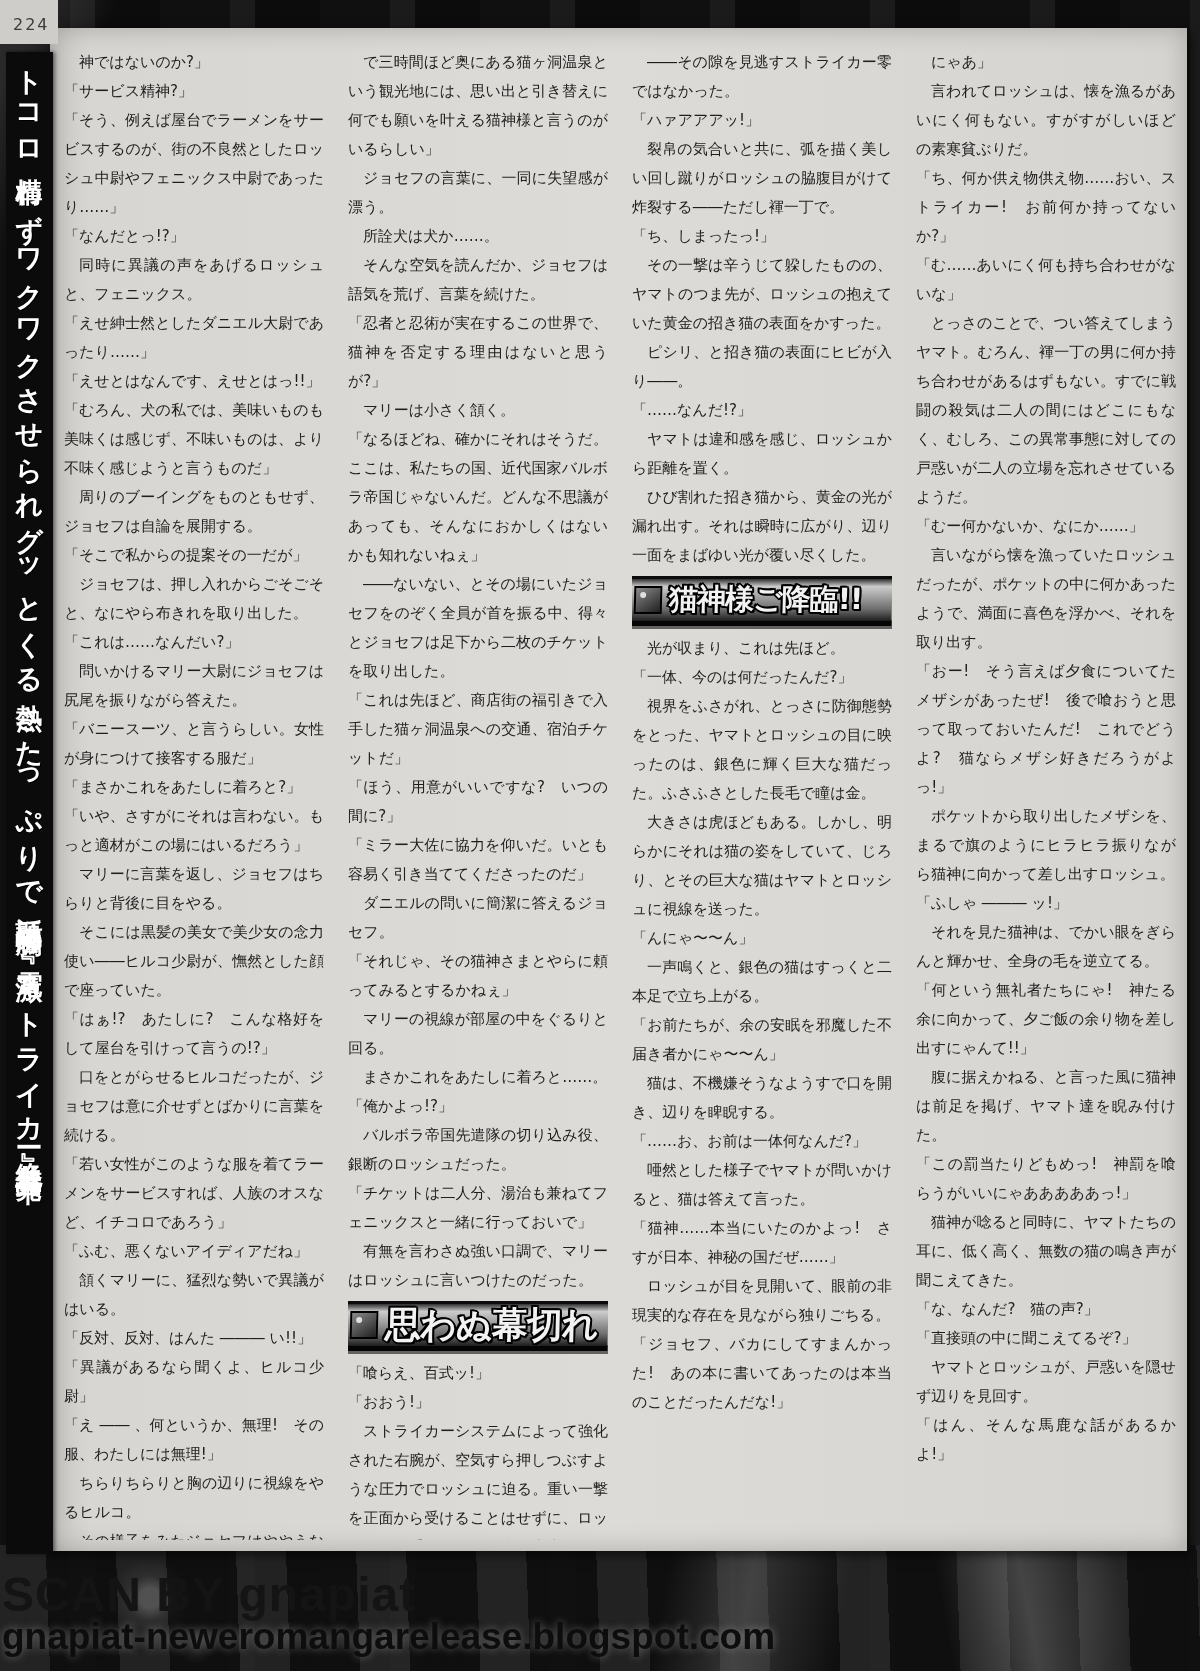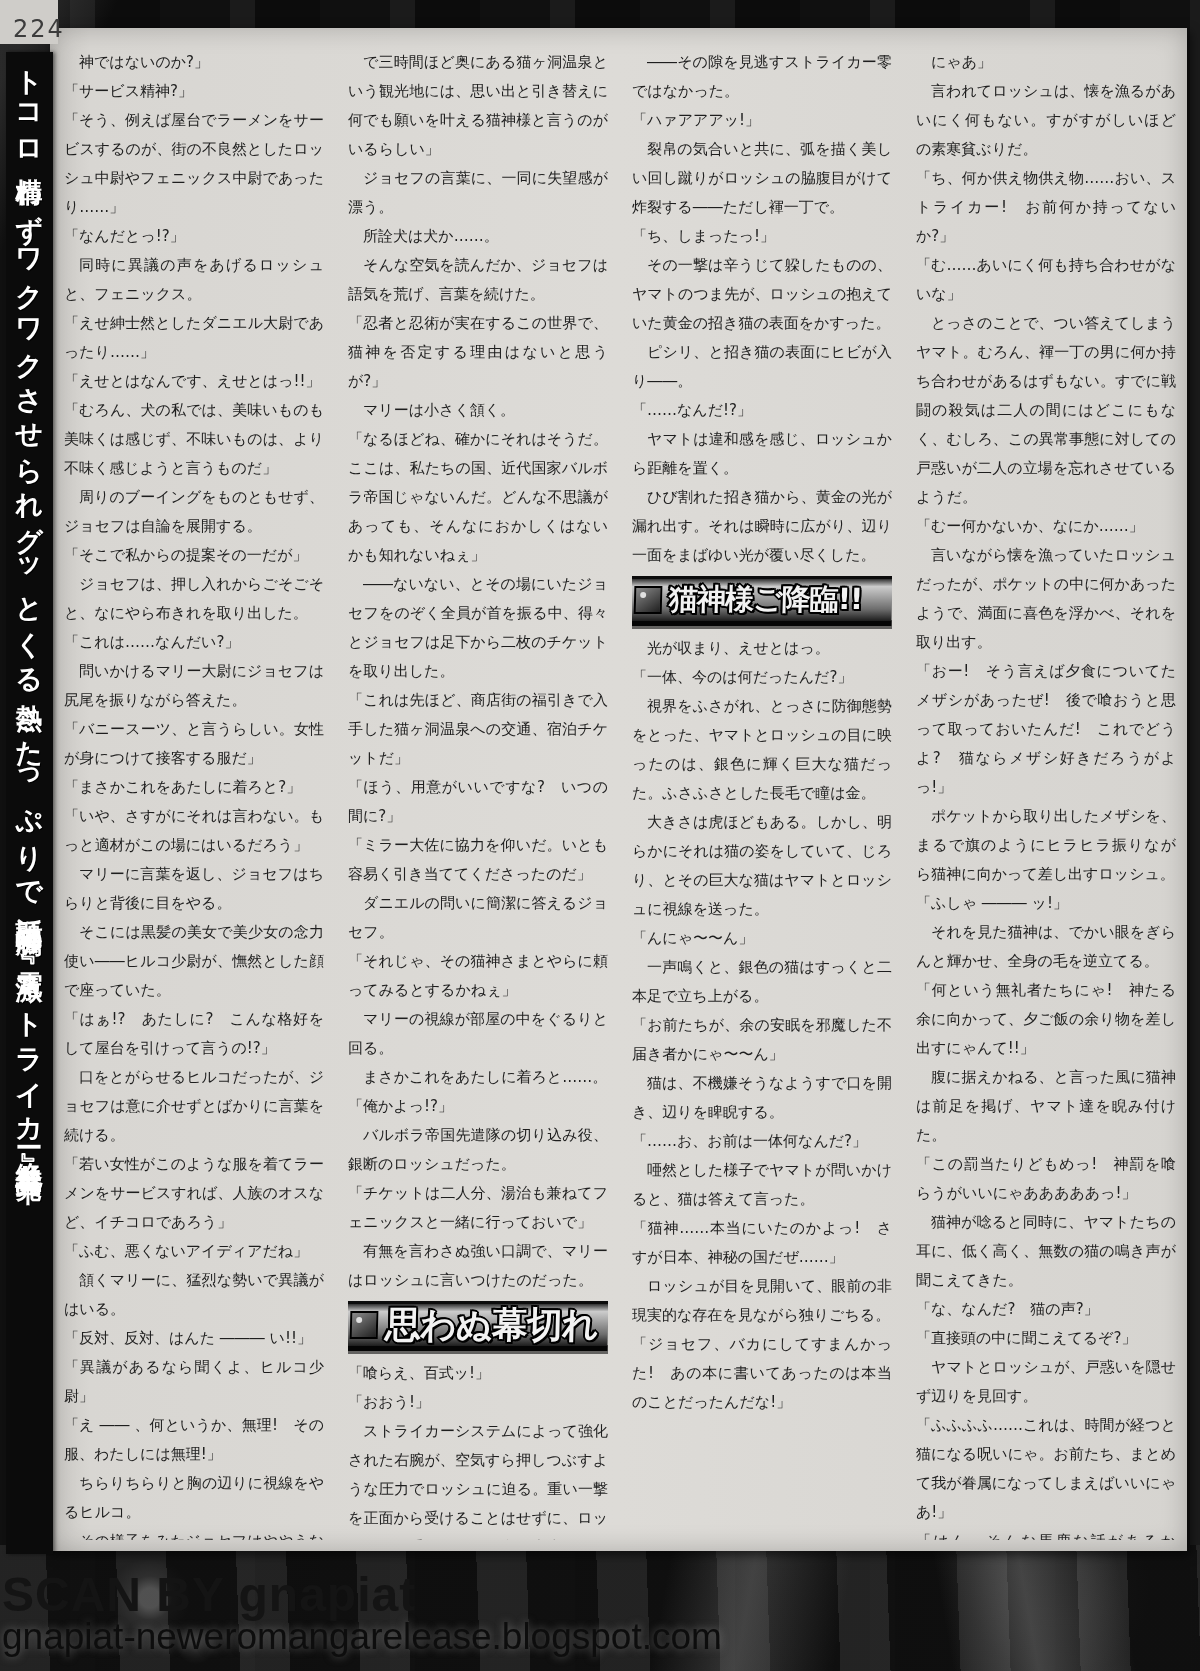--- a/index.html
+++ b/index.html
@@ -23,21 +23,21 @@
       linear-gradient(100deg, transparent 55%, rgba(150,150,150,.28) 62%, transparent 70%),
       linear-gradient(80deg, transparent 78%, rgba(170,170,170,.33) 85%, transparent 93%),
       repeating-linear-gradient(88deg, rgba(40,40,40,.8) 0 50px, rgba(15,15,15,.9) 50px 120px);
   }
   
   .paper{position:absolute;left:50px;top:28px;right:13px;bottom:120px;
     background:linear-gradient(90deg,#c9c7c3 0,#d8d6d2 40px,#dddbd7 50%,#d6d4d0 100%);
     box-shadow:inset 0 0 26px rgba(0,0,0,.22), 3px 4px 10px rgba(0,0,0,.6);
   }
   .corner-patch{position:absolute;left:0;top:0;width:58px;height:44px;background:#cfcdc9;}
-  .page-number{position:absolute;left:13px;top:15px;font-size:24px;letter-spacing:2px;color:#3c3c3c;}
+  .page-number{position:absolute;left:13px;top:15px;font-size:16px;letter-spacing:2px;color:#3c3c3c;}
   
   .sidebar{position:absolute;left:6px;top:52px;width:47px;height:1502px;background:#0b0b0b;
     display:flex;justify-content:center;align-items:flex-start;
     box-shadow:2px 0 4px rgba(0,0,0,.5);}
   .sidebar-text{writing-mode:vertical-rl;text-orientation:upright;
     color:#ffffff;font-weight:900;font-size:27px;letter-spacing:4px;line-height:47px;
     text-shadow:1px 1px 0 #000;white-space:nowrap;}
   
   .columns{position:absolute;left:64px;top:48px;width:1112px;height:1492px;
     display:flex;gap:24px;}
@@ -54,21 +54,21 @@
     transform:skewX(-1.5deg);}
   .banner-tab{width:24px;height:24px;flex:0 0 auto;
     background:linear-gradient(145deg,#8a8a8a,#1f1f1f);border:2px solid #000;position:relative;}
   .banner-tab::after{content:'';position:absolute;left:4px;top:4px;width:6px;height:6px;border-radius:50%;background:#e0e0e0;}
   .banner-text{font-weight:900;color:#f2f2f2;white-space:nowrap;letter-spacing:-1px;
     -webkit-text-stroke:3px #000;paint-order:stroke fill;
     text-shadow:0 2px 0 #000,0 -2px 0 #000,2px 0 0 #000,-2px 0 0 #000,2px 2px 0 #000,-2px -2px 0 #000;}
   
   .wm1{position:absolute;left:2px;top:1567px;font-size:48px;font-weight:bold;color:#141414;
     letter-spacing:1px;font-family:"Liberation Sans",sans-serif;}
-  .wm2{position:absolute;left:2px;top:1616px;font-size:37px;font-weight:normal;color:#0d0d0d;
+  .wm2{position:absolute;left:2px;top:1616px;font-size:37px;font-weight:bold;color:#0d0d0d;
     letter-spacing:0;font-family:"Liberation Sans",sans-serif;
     text-shadow:0 0 9px rgba(165,165,165,.55);}
 </style>
 </head>
 <body>
 
 <div class="scan-border">
   <div class="bottom-streaks"></div>
 </div>
 
@@ -147,21 +147,21 @@
       <p class="para noindent">「ち、しまったっ!」</p>
       <p class="para">その一撃は辛うじて躱したものの、ヤマトのつま先が、ロッシュの抱えていた黄金の招き猫の表面をかすった。</p>
       <p class="para">ピシリ、と招き猫の表面にヒビが入り――。</p>
       <p class="para noindent">「……なんだ!?」</p>
       <p class="para">ヤマトは違和感を感じ、ロッシュから距離を置く。</p>
       <p class="para">ひび割れた招き猫から、黄金の光が漏れ出す。それは瞬時に広がり、辺り一面をまばゆい光が覆い尽くした。</p>
       <div class="banner">
         <span class="banner-tab"></span>
         <span class="banner-text" style="font-size: 29px;">猫神様ご降臨!!</span>
       </div>
-      <p class="para">光が収まり、えせとはっ。</p>
+      <p class="para">光が収まり、これは先ほど。</p>
       <p class="para noindent">「一体、今のは何だったんだ?」</p>
       <p class="para">視界をふさがれ、とっさに防御態勢をとった、ヤマトとロッシュの目に映ったのは、銀色に輝く巨大な猫だった。ふさふさとした長毛で瞳は金。</p>
       <p class="para">大きさは虎ほどもある。しかし、明らかにそれは猫の姿をしていて、じろり、とその巨大な猫はヤマトとロッシュに視線を送った。</p>
       <p class="para noindent">「んにゃ〜〜ん」</p>
       <p class="para">一声鳴くと、銀色の猫はすっくと二本足で立ち上がる。</p>
       <p class="para noindent">「お前たちが、余の安眠を邪魔した不届き者かにゃ〜〜ん」</p>
       <p class="para">猫は、不機嫌そうなようすで口を開き、辺りを睥睨する。</p>
       <p class="para noindent">「……お、お前は一体何なんだ?」</p>
       <p class="para">唖然とした様子でヤマトが問いかけると、猫は答えて言った。</p>
       <p class="para noindent">「猫神……本当にいたのかよっ!　さすが日本、神秘の国だぜ……」</p>
@@ -180,19 +180,18 @@
       <p class="para">ポケットから取り出したメザシを、まるで旗のようにヒラヒラ振りながら猫神に向かって差し出すロッシュ。</p>
       <p class="para noindent">「ふしゃ ――― ッ!」</p>
       <p class="para">それを見た猫神は、でかい眼をぎらんと輝かせ、全身の毛を逆立てる。</p>
       <p class="para noindent">「何という無礼者たちにゃ!　神たる余に向かって、夕ご飯の余り物を差し出すにゃんて!!」</p>
       <p class="para">腹に据えかねる、と言った風に猫神は前足を掲げ、ヤマト達を睨み付けた。</p>
       <p class="para noindent">「この罰当たりどもめっ!　神罰を喰らうがいいにゃあああああっ!」</p>
       <p class="para">猫神が唸ると同時に、ヤマトたちの耳に、低く高く、無数の猫の鳴き声が聞こえてきた。</p>
       <p class="para noindent">「な、なんだ?　猫の声?」</p>
       <p class="para noindent">「直接頭の中に聞こえてるぞ?」</p>
       <p class="para">ヤマトとロッシュが、戸惑いを隠せず辺りを見回す。</p>
-      <p class="para noindent">「ふふふふ……これは、時間が経つと猫になる呪いにゃ。お前たち、まとめて我が眷属になってしまえばいいにゃあ!」</p>
       <p class="para noindent">「はん、そんな馬鹿な話があるかよ!」</p>
     </div>
   </div>
 
 <div class="wm1">SCAN BY gnapiat</div>
 <div class="wm2">gnapiat-neweromangarelease.blogspot.com</div>
 
 </body></html>

